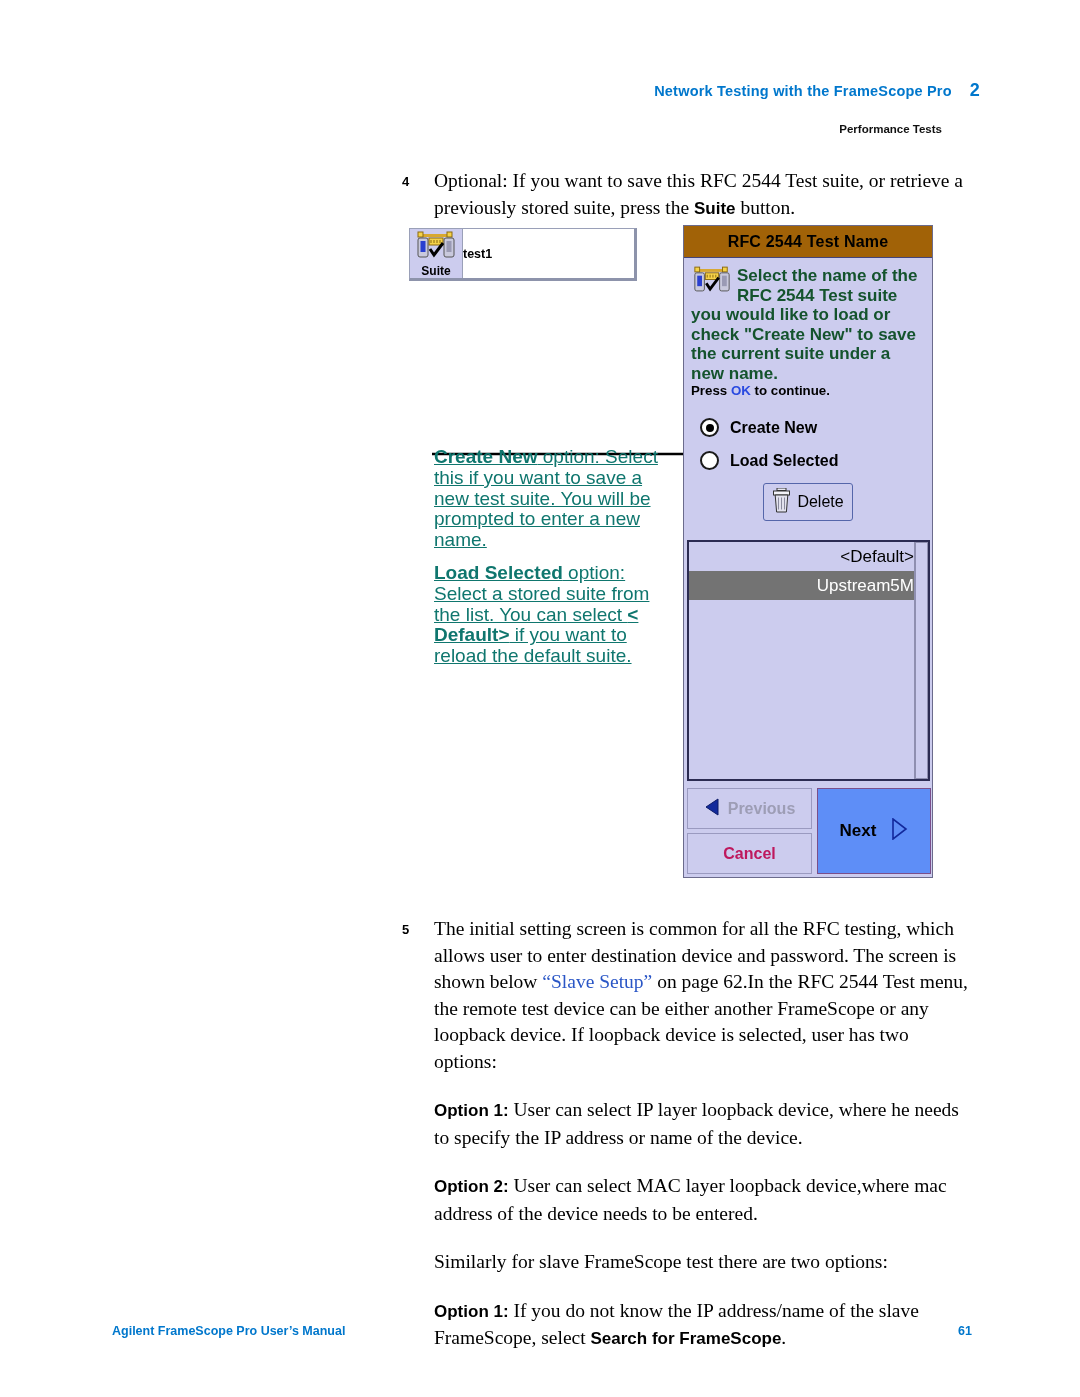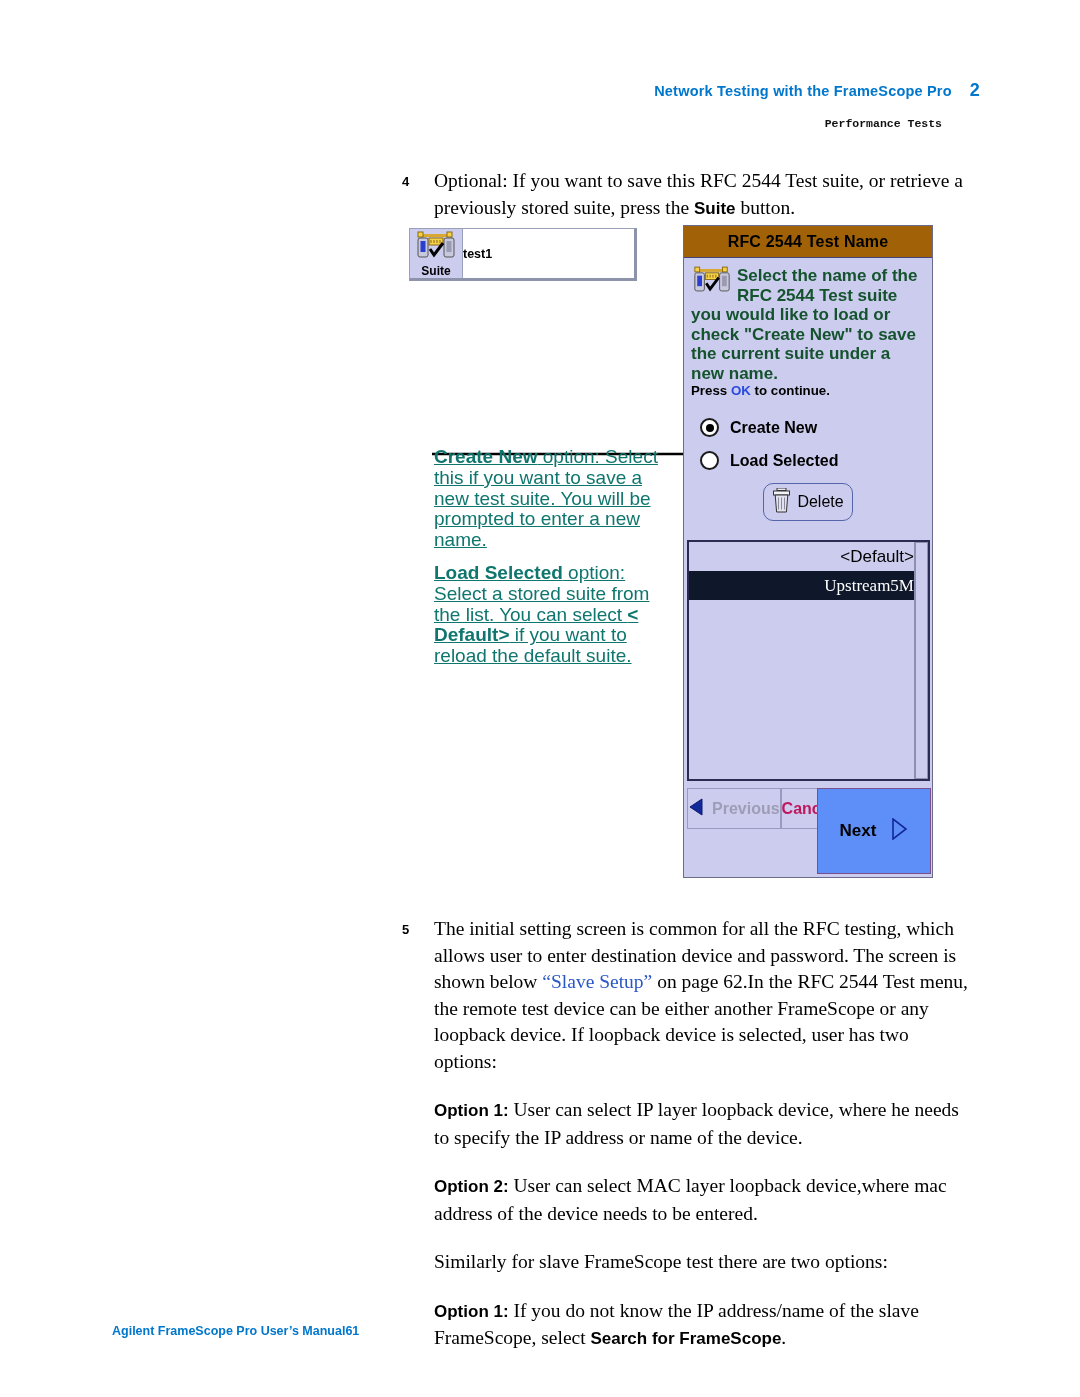--- a/index.html
+++ b/index.html
@@ -32,25 +32,25 @@
     letter-spacing: .2px;
   }
   .hdr-chapnum {
     font-family: "Liberation Sans", sans-serif;
     font-weight: bold;
     font-size: 18px;
     color: #0077cc;
     margin-left: 18px;
   }
   .hdr-line2 {
-    font-family: Liberation Mono, monospace;
+    font-family: Liberation Sans, sans-serif;
     font-weight: bold;
     font-size: 11.5px;
     color: #111111;
-    margin-top: 16px;
+    margin-top: 22px;
     padding-right: 38px;
   }
 
   
   .content {
     position: absolute;
     left: 398px;
     top: 168px;
     width: 570px;
   }
@@ -215,21 +215,21 @@
   .delete-wrap {
     display: flex;
     justify-content: center;
     margin-top: 13px;
   }
   .delete-btn {
     width: 90px;
     height: 38px;
     background: #ccccee;
     border: 1px solid #5566aa;
-    border-radius: 10px;
+    border-radius: 3px;
     display: flex;
     align-items: center;
     justify-content: center;
     gap: 6px;
     box-sizing: border-box;
   }
   .delete-label {
     font-weight: normal;
     font-size: 16px;
     color: #000;
@@ -249,23 +249,22 @@
   .list-items { flex: 1; }
   .list-item {
     height: 29px;
     line-height: 29px;
     padding-left: 5px;
     font-size: 17px;
     color: #000;
     text-align: right;
   }
   .list-item.selected {
-    background: #0f172a;
+    background: #737373;
     color: #ffffff;
-    font-family: Liberation Serif, serif;
   }
   .list-scroll {
     width: 14px;
     background: #e8e8f6;
     border-left: 1px solid #8f8fb0;
     box-sizing: border-box;
   }
   .list-thumb {
     width: 100%;
     height: 100%;
@@ -278,21 +277,21 @@
     position: absolute;
     left: 2px;
     top: 561px;
     width: 246px;
     height: 88px;
     display: flex;
   }
   .btn-left-col {
     width: 128px;
     display: flex;
-    flex-direction: row;
+    flex-direction: column;
     justify-content: space-between;
     padding: 1px 2px 1px 1px;
     box-sizing: border-box;
   }
   .nav-btn {
     height: 41px;
     background: #ccccee;
     border: 1px solid #9a9ac0;
     display: flex;
     align-items: center;
@@ -341,20 +340,21 @@
     height: 58px;
   }
 
   
   .footer {
     position: absolute;
     left: 112px;
     top: 1324px;
     width: 860px;
     display: flex;
+    justify-content: space-between;
     align-items: baseline;
     font-family: "Liberation Sans", sans-serif;
     font-weight: bold;
     font-size: 12.5px;
     color: #0077cc;
   }
 </style>
 </head>
 <body>
 

